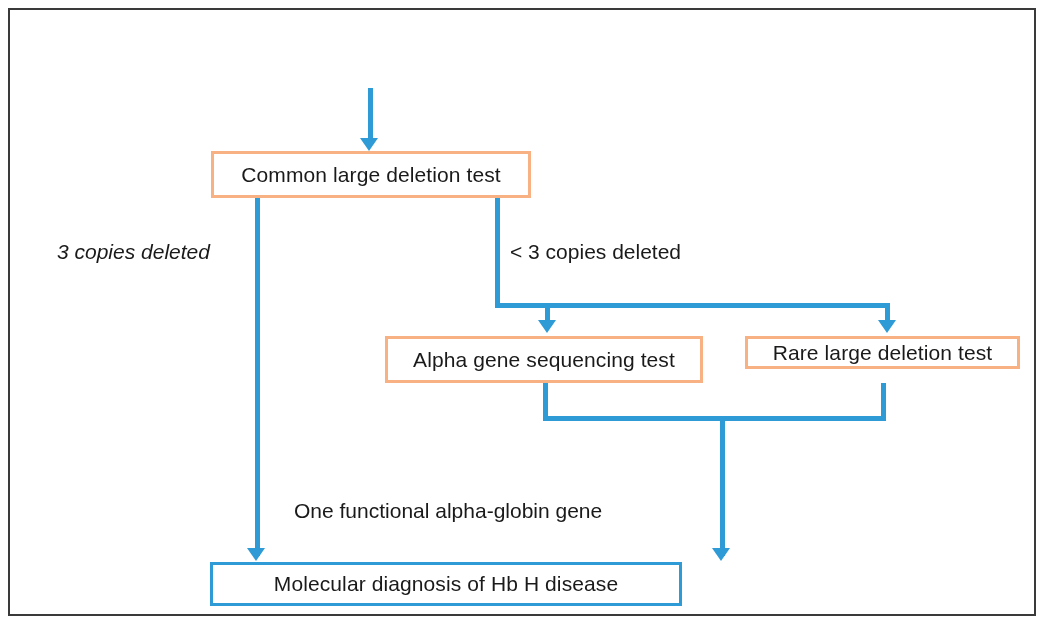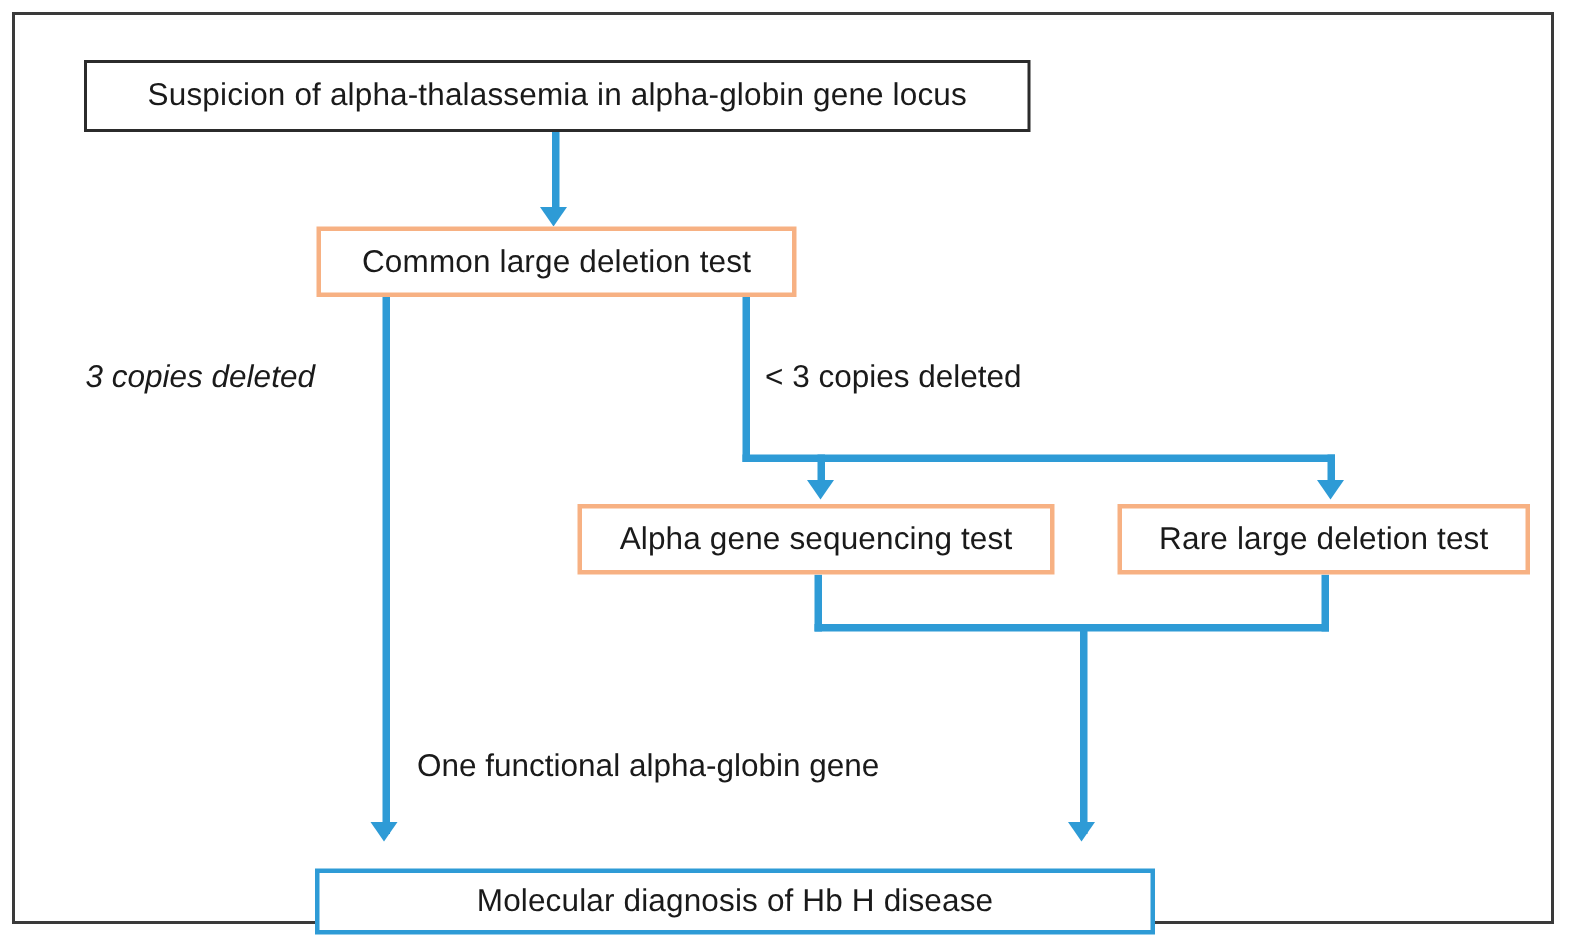--- a/index.html
+++ b/index.html
@@ -52,34 +52,34 @@
   .node-orange {
     border: 3px solid #F7B183;
   }
   .node-blue {
     border: 3px solid #2E9BD6;
   }
 
   #node-suspicion { left: 46px;  top: 30px;  width: 631px; height: 48px; }
   #node-common    { left: 201px; top: 141px; width: 320px; height: 47px; }
   #node-seq       { left: 375px; top: 326px; width: 318px; height: 47px; }
-  #node-rare      { left: 735px; top: 326px; width: 275px; height: 47px; text-align: right; }
-  #node-diagnosis { left: 200px; top: 569px; width: 560px; height: 44px; }
+  #node-rare      { left: 735px; top: 326px; width: 275px; height: 33px; text-align: right; }
+  #node-diagnosis { left: 200px; top: 552px; width: 472px; height: 44px; }
 
   
   .edge-label {
     position: absolute;
     font-size: 21px;
     color: #1a1a1a;
     white-space: nowrap;
     z-index: 6;
   }
   #label-3copies   { left: 47px;  top: 230px; font-style: italic; }
   #label-lt3copies { left: 500px; top: 230px; }
-  #label-onegene   { left: 268px; top: 489px; }
+  #label-onegene   { left: 284px; top: 489px; }
 
   
   .conn {
     position: absolute;
     background: #2E9BD6;
     z-index: 2;
   }
   .conn-v { width: 5px; }
   .conn-h { height: 5px; }
   .arrowhead {
@@ -133,21 +133,20 @@
     <div class="arrowhead" id="e3-a1"></div>
     <div class="conn conn-v" id="e3-v3"></div>
     <div class="arrowhead" id="e3-a2"></div>
 
     <div class="conn conn-v" id="e4-v1"></div>
     <div class="conn conn-v" id="e4-v2"></div>
     <div class="conn conn-h" id="e4-h"></div>
     <div class="conn conn-v" id="e4-v3"></div>
     <div class="arrowhead" id="e4-a"></div>
 
-    <div class="node node-black" id="node-suspicion">Suspicion of alpha-thalassemia in alpha-globin gene locus</div>
 
     <div class="node node-orange" id="node-seq">Alpha gene sequencing test</div>
 
     <div class="node node-orange" id="node-common">Common large deletion test</div>
 
     <div class="node node-orange" id="node-rare">Rare large deletion test</div>
 
     <div class="node node-blue" id="node-diagnosis">Molecular diagnosis of Hb H disease</div>
 
     <div class="edge-label" id="label-3copies">3 copies deleted</div>

